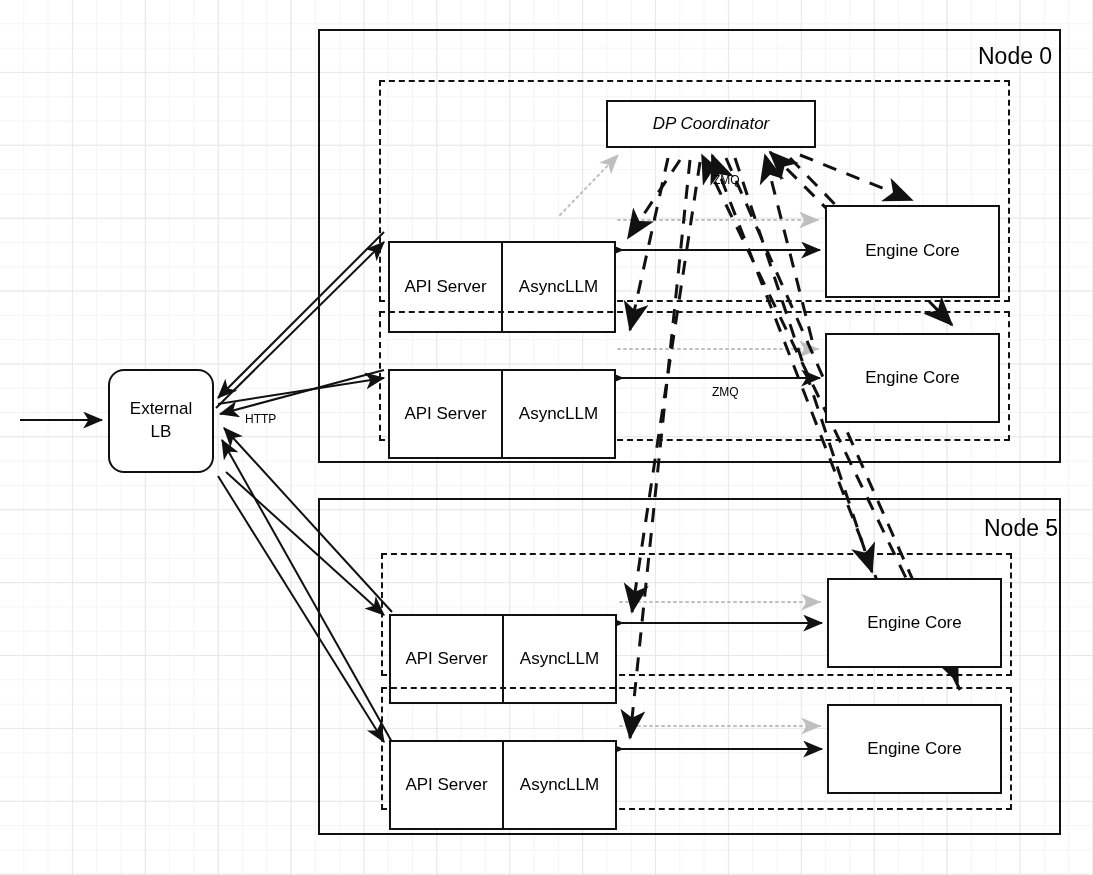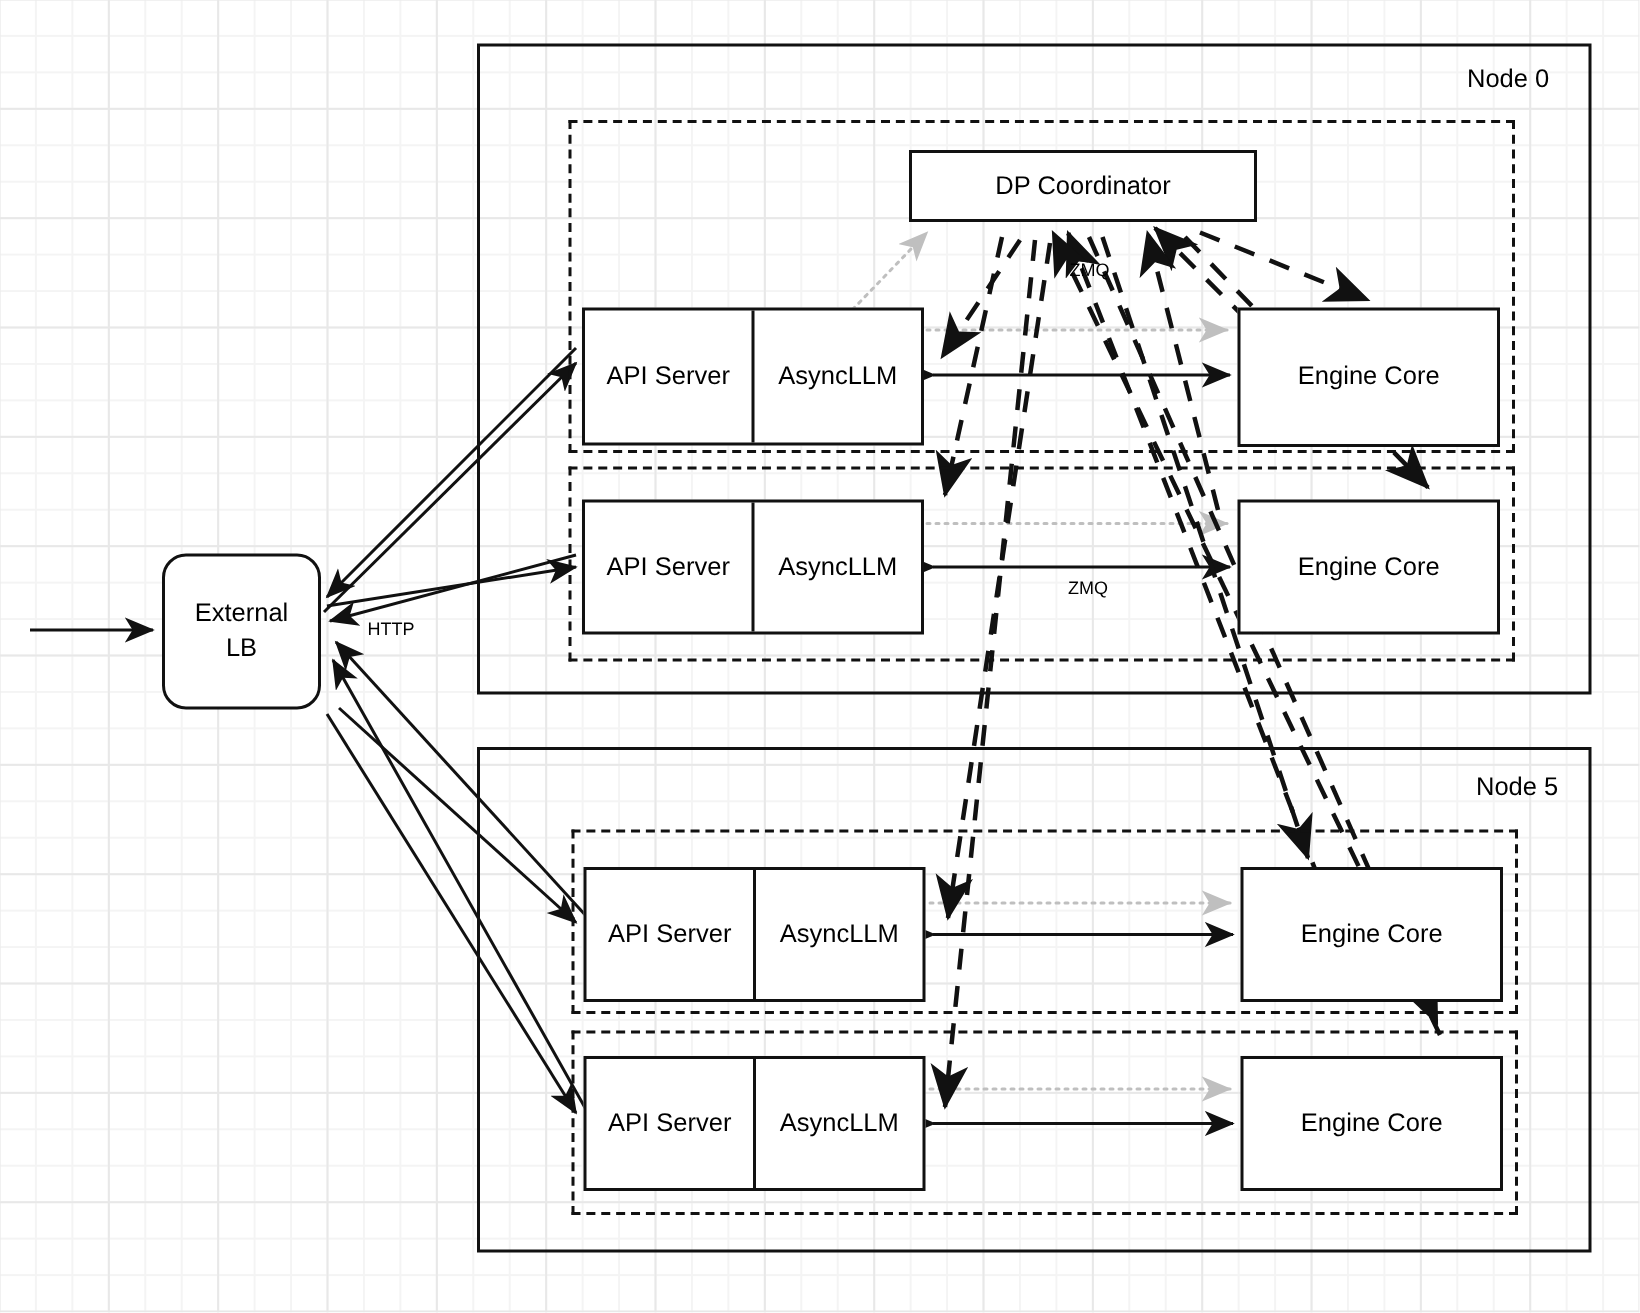--- a/index.html
+++ b/index.html
@@ -38,38 +38,39 @@
     pointer-events: none;
   }
   .node-box {
     position: absolute;
     border: 2px solid #111111;
     background: transparent;
     box-sizing: border-box;
   }
   .node-label {
     position: absolute;
-    font-size: 17px;
+    font-size: 23px;
     color: #000000;
     white-space: nowrap;
   }
   .group-box {
     position: absolute;
     border: 2px dashed #111111;
     background: transparent;
     box-sizing: border-box;
   }
   .unit {
     position: absolute;
     border: 2px solid #111111;
     background: #ffffff;
     box-sizing: border-box;
     display: flex;
     flex-direction: row;
     align-items: stretch;
+    margin-top: 36px;
   }
   .unit-half {
     flex: 1 1 50%;
     display: flex;
     align-items: center;
     justify-content: center;
     font-size: 17px;
     color: #000000;
     white-space: nowrap;
   }
@@ -182,21 +183,21 @@
       <span>External</span><br>
       <span>LB</span>
     </div>
   </div>
 
   <span class="edge-label" style="left:245px; top:412px;">HTTP</span>
 
   <div class="node-box" style="left:318px; top:29px; width:743px; height:434px;"></div>
   <span class="node-label" style="left:978px; top:43px;">Node 0</span>
 
-  <div class="plain-box" style="left:606px; top:100px; width:232px; height:48px;">
+  <div class="plain-box" style="left:606px; top:100px; width:210px; height:48px;font-style:italic;">
     <span>DP Coordinator</span>
   </div>
   <span class="edge-label" style="left:713px; top:173px;">ZMQ</span>
 
   <div class="group-box" style="left:379px; top:80px; width:631px; height:222px;"></div>
   <div class="unit" style="left:388px; top:205px; width:228px; height:92px;">
     <div class="unit-half left">API Server</div>
     <div class="unit-half">AsyncLLM</div>
   </div>
   <div class="plain-box" style="left:825px; top:205px; width:175px; height:93px;">

